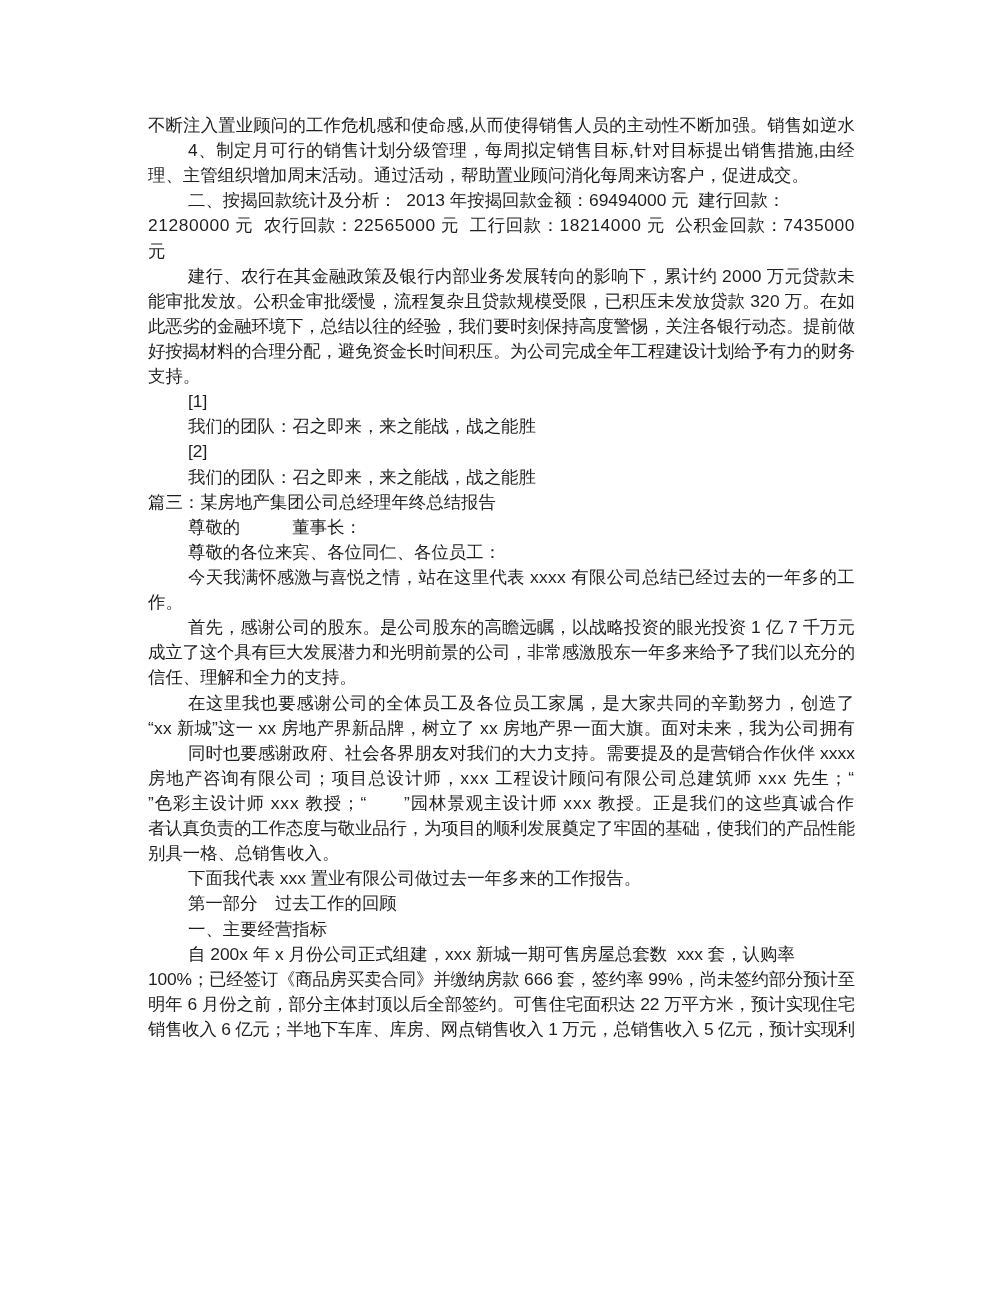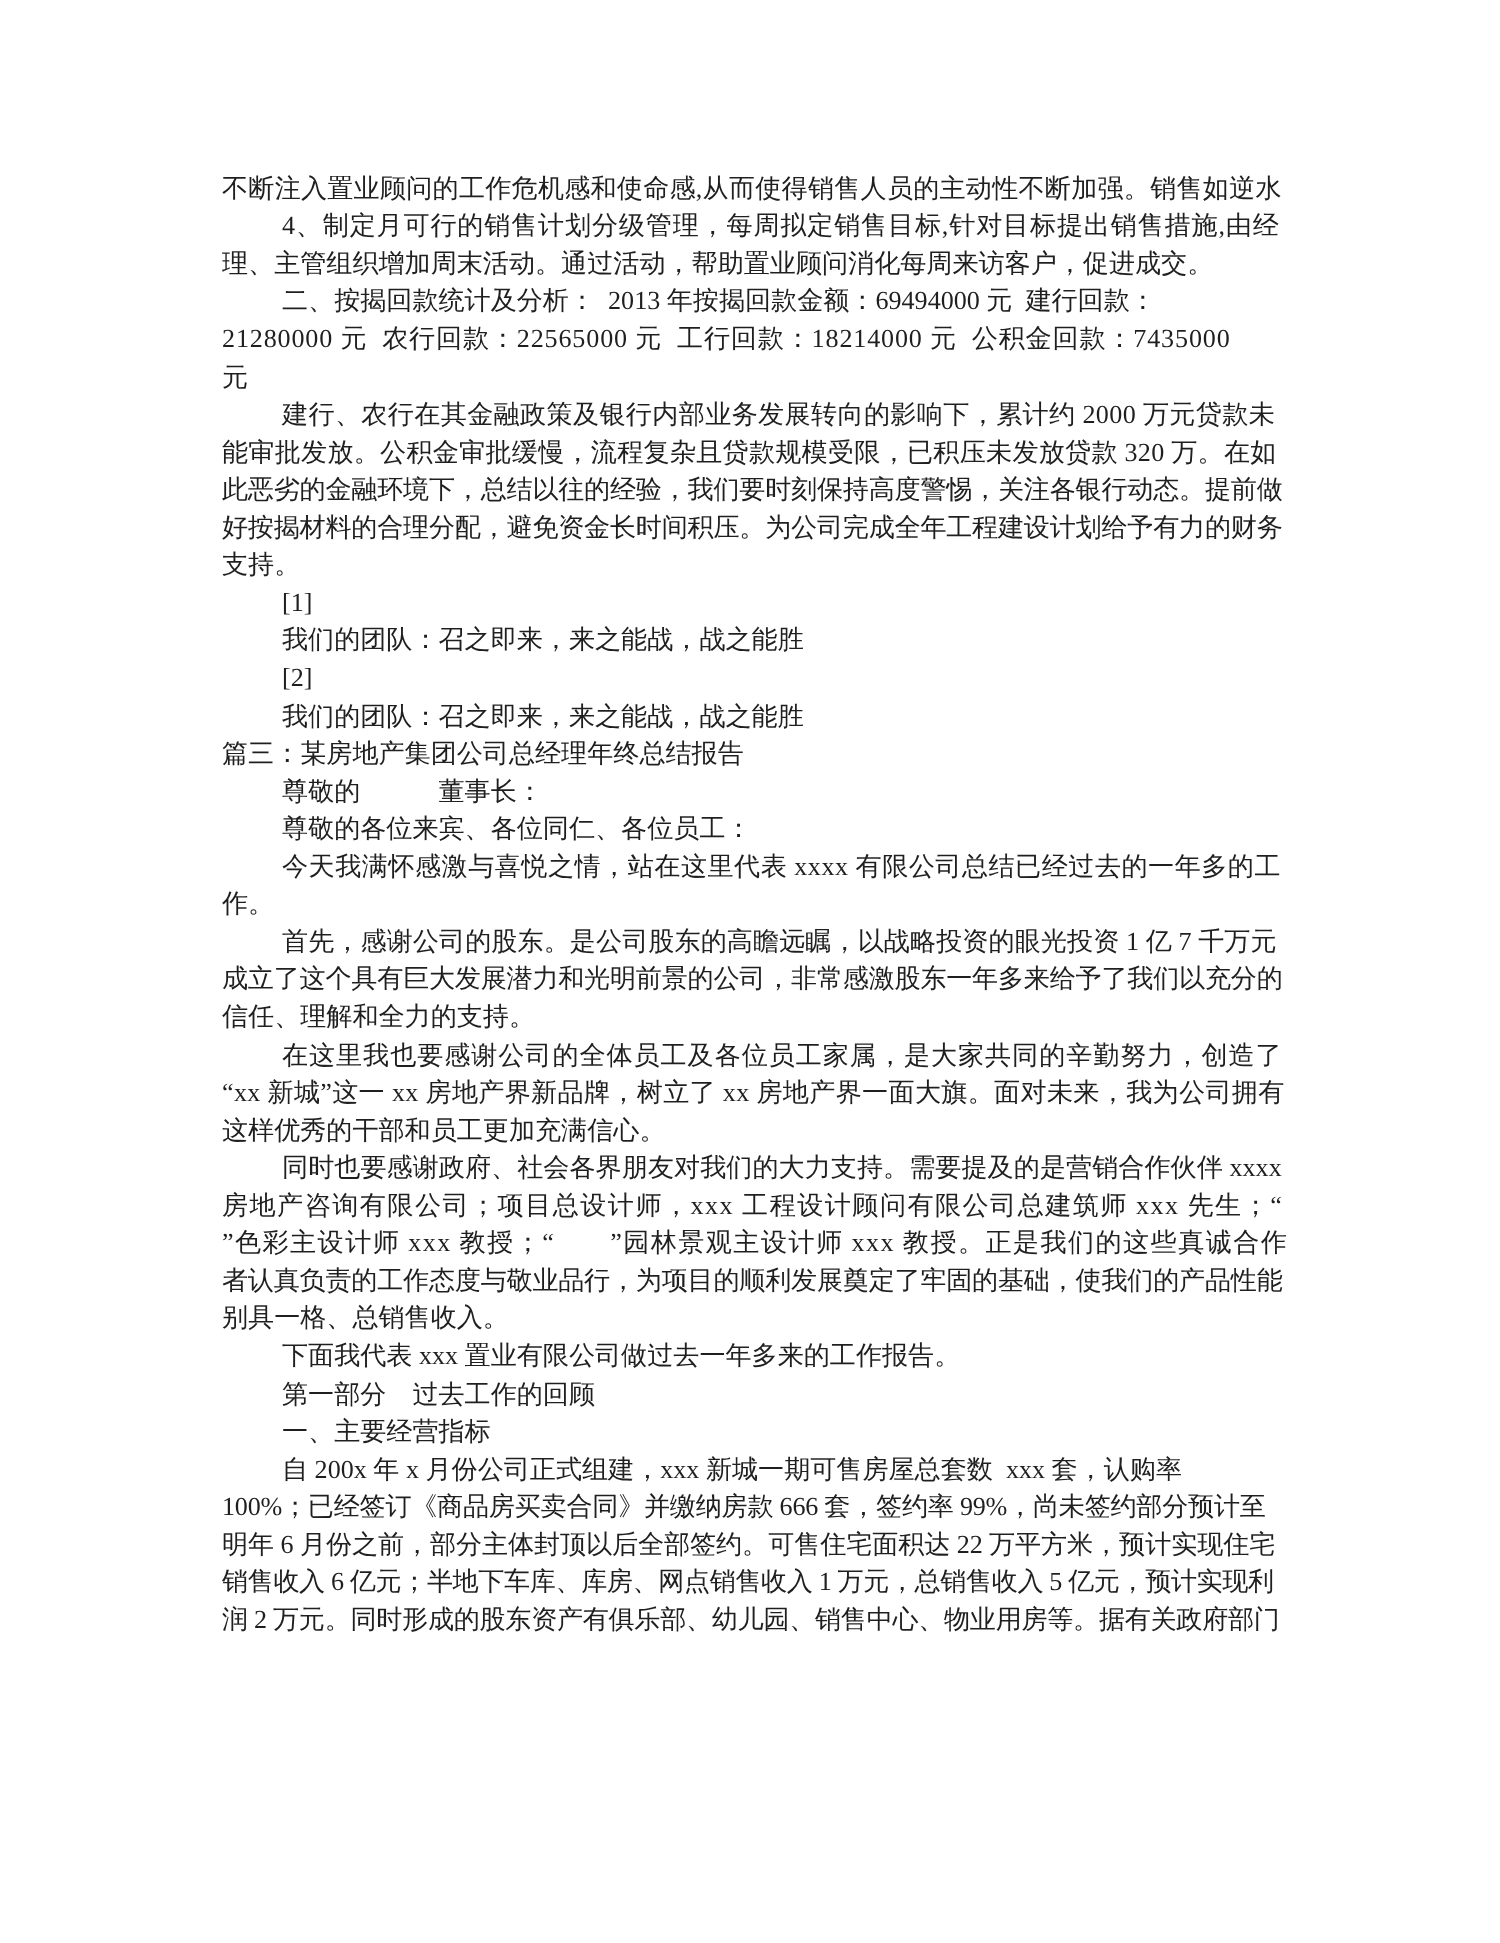--- a/index.html
+++ b/index.html
@@ -2,21 +2,21 @@
 <html><head>
 <meta charset="utf-8">
 <style>
   html, body { margin: 0; padding: 0; background: #ffffff; }
   .page {
     position: relative;
     width: 968px;
     height: 1295px;
     background: #ffffff;
     overflow: hidden;
-    font-family: Liberation Serif, serif;
+    font-family: Liberation Sans, sans-serif;
   }
   .text-block {
     position: absolute;
     left: 148px;
     top: 113px;
     width: 710px;
   }
   .line {
     height: 25.12px;
     line-height: 25.12px;
@@ -50,28 +50,26 @@
       <div class="line"><span class="line-text">篇三：某房地产集团公司总经理年终总结报告</span></div>
       <div class="line indent"><span class="line-text">尊敬的　　　董事长：</span></div>
       <div class="line indent"><span class="line-text">尊敬的各位来宾、各位同仁、各位员工：</span></div>
       <div class="line indent"><span class="line-text" style="letter-spacing: 0.338415px;">今天我满怀感激与喜悦之情，站在这里代表 xxxx 有限公司总结已经过去的一年多的工</span></div>
       <div class="line"><span class="line-text">作。</span></div>
       <div class="line indent"><span class="line-text" style="letter-spacing: 0.0539435px;">首先，感谢公司的股东。是公司股东的高瞻远瞩，以战略投资的眼光投资 1 亿 7 千万元</span></div>
       <div class="line"><span class="line-text" style="letter-spacing: -0.146723px;">成立了这个具有巨大发展潜力和光明前景的公司，非常感激股东一年多来给予了我们以充分的</span></div>
       <div class="line"><span class="line-text">信任、理解和全力的支持。</span></div>
       <div class="line indent"><span class="line-text" style="letter-spacing: 0.636402px;">在这里我也要感谢公司的全体员工及各位员工家属，是大家共同的辛勤努力，创造了</span></div>
       <div class="line"><span class="line-text" style="letter-spacing: 0.216797px;">“xx 新城”这一 xx 房地产界新品牌，树立了 xx 房地产界一面大旗。面对未来，我为公司拥有</span></div>
-      <div class="line"><span class="line-text">这样优秀的干部和员工更加充满信心。</span></div>
       <div class="line indent"><span class="line-text" style="letter-spacing: 0.0320122px;">同时也要感谢政府、社会各界朋友对我们的大力支持。需要提及的是营销合作伙伴 xxxx</span></div>
       <div class="line"><span class="line-text" style="letter-spacing: 0.982955px;">房地产咨询有限公司；项目总设计师，xxx 工程设计顾问有限公司总建筑师 xxx 先生；“</span></div>
       <div class="line"><span class="line-text" style="letter-spacing: 0.961617px;">”色彩主设计师 xxx 教授；“　　”园林景观主设计师 xxx 教授。正是我们的这些真诚合作</span></div>
       <div class="line"><span class="line-text" style="letter-spacing: -0.146723px;">者认真负责的工作态度与敬业品行，为项目的顺利发展奠定了牢固的基础，使我们的产品性能</span></div>
       <div class="line"><span class="line-text">别具一格、总销售收入。</span></div>
       <div class="line indent"><span class="line-text">下面我代表 xxx 置业有限公司做过去一年多来的工作报告。</span></div>
       <div class="line indent"><span class="line-text">第一部分　过去工作的回顾</span></div>
       <div class="line indent"><span class="line-text">一、主要经营指标</span></div>
       <div class="line indent"><span class="line-text">自 200x 年 x 月份公司正式组建，xxx 新城一期可售房屋总套数  xxx 套，认购率</span></div>
       <div class="line"><span class="line-text" style="letter-spacing: -0.150598px;">100%；已经签订《商品房买卖合同》并缴纳房款 666 套，签约率 99%，尚未签约部分预计至</span></div>
       <div class="line"><span class="line-text" style="letter-spacing: -0.0486111px;">明年 6 月份之前，部分主体封顶以后全部签约。可售住宅面积达 22 万平方米，预计实现住宅</span></div>
       <div class="line"><span class="line-text" style="letter-spacing: -0.252327px;">销售收入 6 亿元；半地下车库、库房、网点销售收入 1 万元，总销售收入 5 亿元，预计实现利</span></div>
-      <div class="line"><span class="line-text" style="letter-spacing: -0.18532px;">润 2 万元。同时形成的股东资产有俱乐部、幼儿园、销售中心、物业用房等。据有关政府部门</span></div>
     </div>
 </div>
 
 </body></html>

